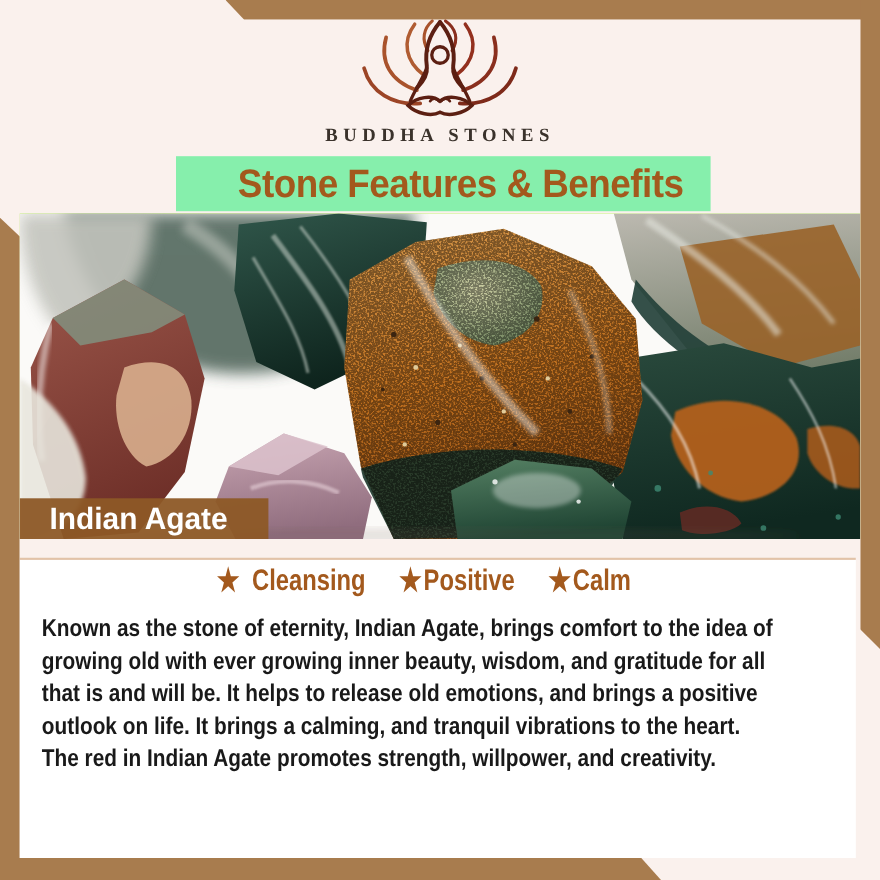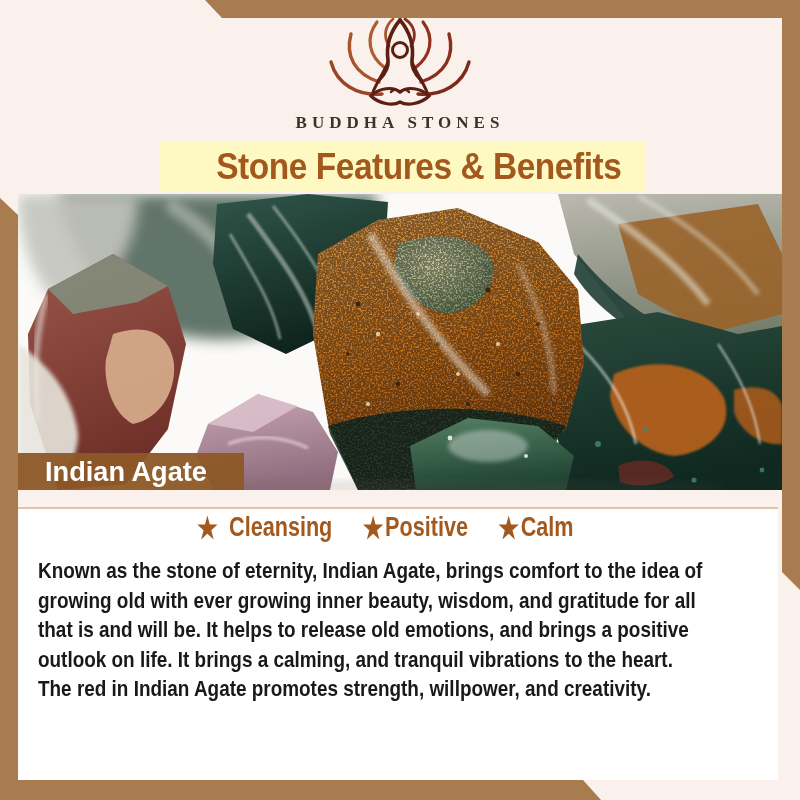--- a/index.html
+++ b/index.html
@@ -8,21 +8,21 @@
   .canvas { position:relative; width:800px; height:800px; background:#faf1ed; overflow:hidden; }
 
   
   .logo { position:absolute; left:327px; top:16px; width:146px; height:100px; }
   .brand { position:absolute; left:0; top:113px; width:800px; text-align:center;
            font-family:"Liberation Serif", serif; font-size:17px; font-weight:600;
            letter-spacing:5px; color:#3a322b; }
 
   
   .header-bar { position:absolute; left:160px; top:142px; width:486px; height:50px;
-                background:#fef9c3; display:flex; align-items:center; justify-content:center;padding-left:31px; }
+                background:#86efac; display:flex; align-items:center; justify-content:center;padding-left:31px; }
   .header-title { font-size:36px; font-weight:bold; color:#a3591d; white-space:nowrap;
                   transform:scaleX(0.93); letter-spacing:-0.5px; }
 
   
   .photo { position:absolute; left:18px; top:194px; width:764px; height:296px; background:#bef264; }
   .photo svg { display:block; width:764px; height:296px; }
   .photo-label { position:absolute; left:0; bottom:0; width:226px; height:37px;
                  background:rgba(141,89,38,0.95); color:#fff; font-weight:bold; font-size:28px;
                  line-height:37px; padding-left:27px; white-space:nowrap;
                  transform-origin:left center; }

